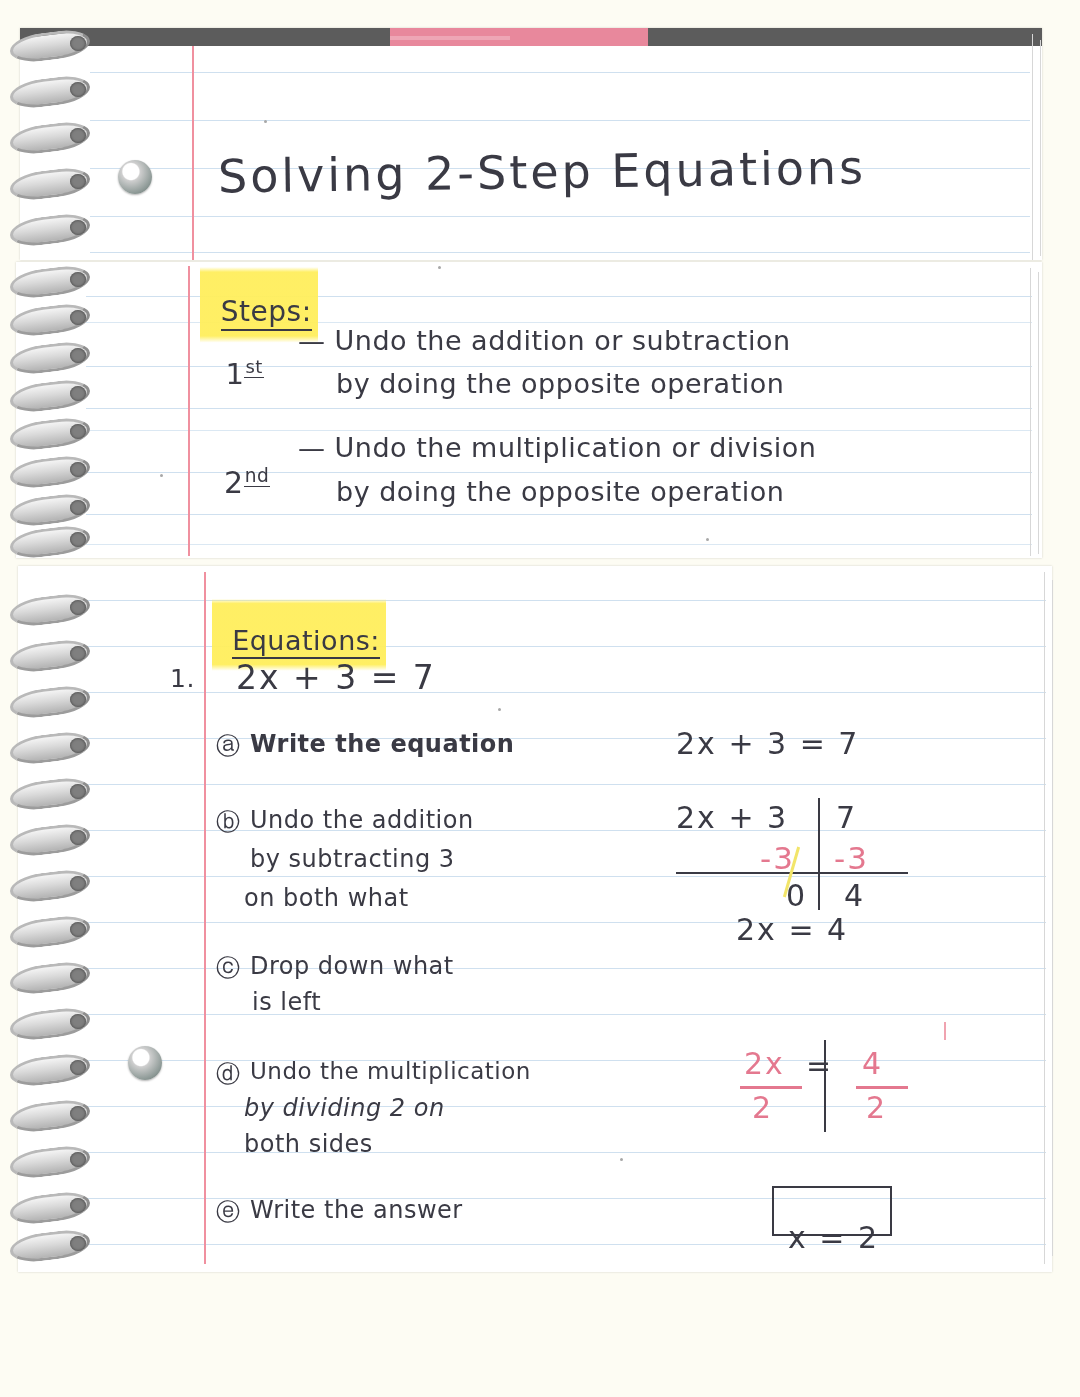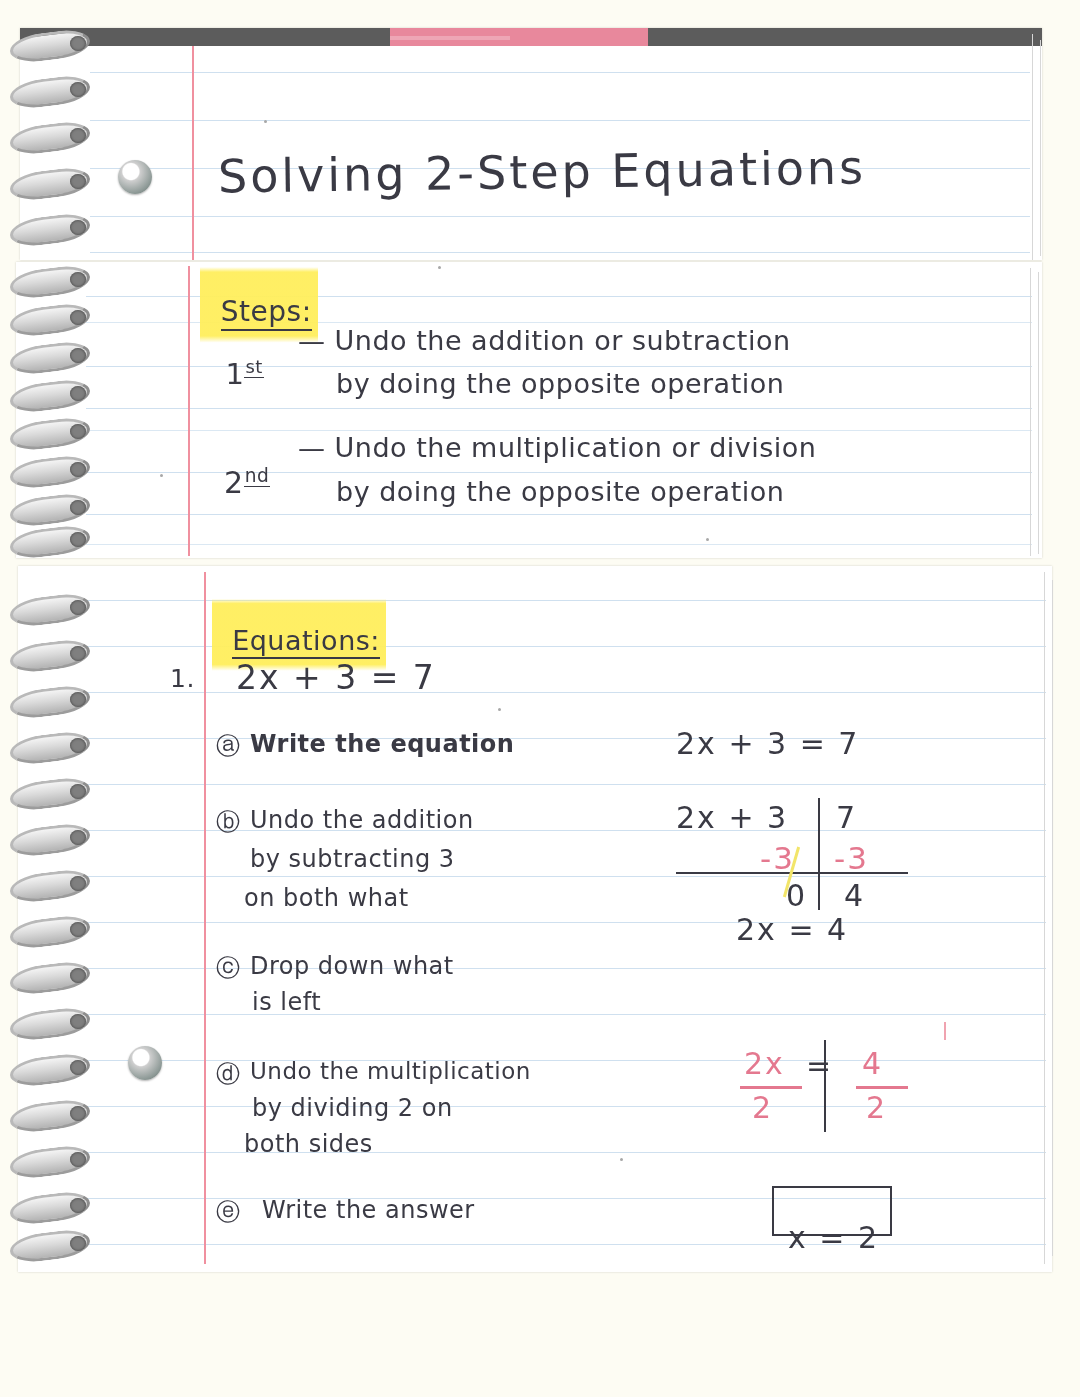--- a/index.html
+++ b/index.html
@@ -429,37 +429,37 @@
 <div class="hbar" style="left:676px; top:872px; width:232px;"></div>
 <div class="yellow-slash" style="left:790px; top:846px;"></div>
 
 <div class="hw small-h pencil" style="left:216px; top:952px;">ⓒ</div>
 <div class="hw small-h pencil" style="left:250px; top:952px;">Drop down what</div>
 <div class="hw small-h pencil" style="left:252px; top:988px;">is left</div>
 <div class="hw eq pencil" style="left:736px; top:912px;">2x = 4</div>
 
 <div class="hw small-h pencil" style="left:216px; top:1058px;">ⓓ</div>
 <div class="hw small-h pencil" style="left:250px; top:1058px; font-size:23px;">Undo the multiplication</div>
-<div class="hw small-h pencil" style="left:252px; top:1094px;">by dividing 2 on</div>
+<div class="hw small-h pencil" style="left:244px; top:1094px;font-style:italic;">by dividing 2 on</div>
 <div class="hw small-h pencil" style="left:244px; top:1130px;">both sides</div>
 
 <div class="hw eq pink" style="left:744px; top:1046px;">2x</div>
 <div class="pinkbar" style="left:740px; top:1086px; width:62px;"></div>
 <div class="hw eq pink" style="left:752px; top:1090px;">2</div>
 
 <div class="hw eq pencil" style="left:806px; top:1048px;">=</div>
 
 <div class="hw eq pink" style="left:862px; top:1046px;">4</div>
 <div class="pinkbar" style="left:856px; top:1086px; width:52px;"></div>
 <div class="hw eq pink" style="left:866px; top:1090px;">2</div>
 
 <div class="vbar" style="left:824px; top:1040px; height:92px;"></div>
 
 <div class="hw small-h pencil" style="left:216px; top:1196px;">ⓔ</div>
-<div class="hw small-h pencil" style="left:250px; top:1196px;margin-left:12px;">Write the answer</div>
+<div class="hw small-h pencil" style="left:250px; top:1196px;">Write the answer</div>
 <div class="answer-box" style="left:772px; top:1186px; width:116px; height:46px;"></div>
 <div class="hw eq pencil" style="left:788px; top:1192px;margin-top:28px;">x = 2</div>
 
 <div class="speck" style="left:264px;top:120px;width:3px;height:3px;"></div>
 <div class="speck" style="left:438px;top:266px;width:3px;height:3px;"></div>
 <div class="speck" style="left:160px;top:474px;width:3px;height:3px;"></div>
 <div class="speck" style="left:706px;top:538px;width:3px;height:3px;"></div>
 <div class="speck" style="left:498px;top:708px;width:3px;height:3px;"></div>
 <div class="speck" style="left:620px;top:1158px;width:3px;height:3px;"></div>
 

